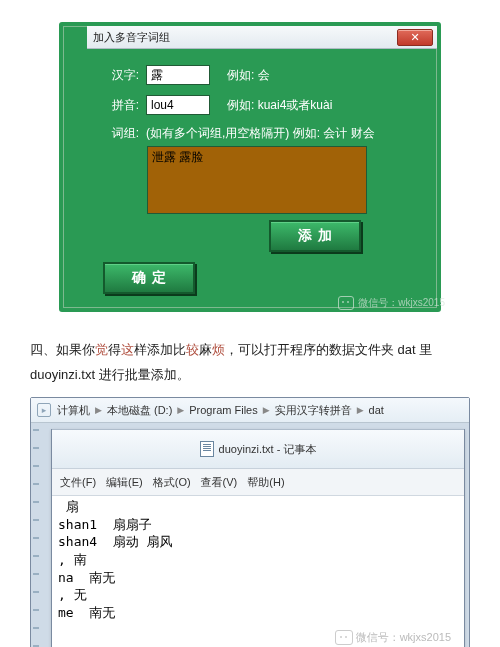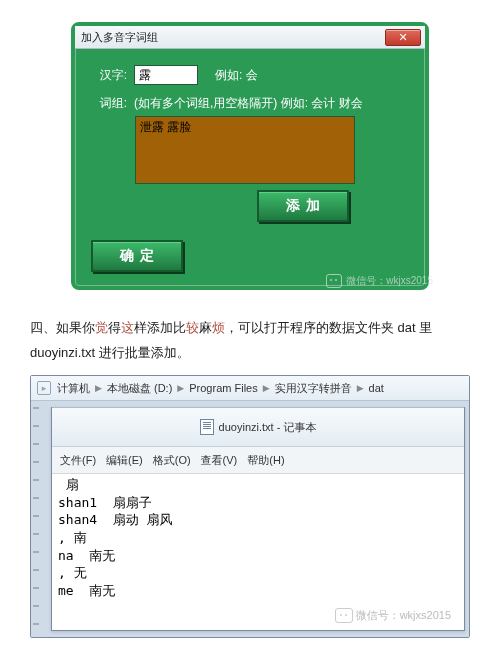--- a/index.html
+++ b/index.html
@@ -12,23 +12,24 @@
     color: #333;
   }
   .page {
     padding: 22px 30px 30px 30px;
   }
   
   .dlg1 {
     width: 350px;
     margin: 0 auto 26px auto;
     border: 4px solid #2a9a54;
-    border-radius: 8px;
+    border-radius: 3px;
     background: #2a9a54;
     box-shadow: 0 0 0 1px #7db98f inset;
+    padding-left: 24px;
   }
   .dlg1-titlebar {
     background: linear-gradient(#f6f9fb, #e3eaf0);
     height: 22px;
     display: flex;
     align-items: center;
     justify-content: space-between;
     padding: 0 4px 0 6px;
     border-bottom: 1px solid #b0bcc5;
   }
@@ -118,21 +119,21 @@
     display: flex;
     justify-content: flex-end;
     padding-right: 60px;
     margin-top: 6px;
     margin-bottom: 10px;
   }
   .btn-bottom-row {
     display: flex;
     justify-content: flex-start;
     gap: 32px;
-    margin-top: 18px;
+    margin-top: 10px;
   }
   .watermark {
     position: absolute;
     right: -8px;
     bottom: -2px;
     font-size: 10px;
     color: #d6e6da;
     opacity: 0.7;
     pointer-events: none;
   }
@@ -311,20 +312,25 @@
       <span class="dlg1-title">加入多音字词组</span>
       <div class="close-btn">
         <span>✕</span>
       </div>
     </div>
     <div class="dlg1-body">
       <div class="form-row">
         <span class="form-label">汉字:</span>
         <input class="short-input" value="露" style="">
         <span class="hint">例如: 会</span>
+      </div>
+      <div class="form-row">
+        <span class="form-label">拼音:</span>
+        <input class="short-input" value="lou4" style="">
+        <span class="hint">例如: kuai4或者kuài</span>
       </div>
       <div class="form-row cizu-label-row">
         <span class="form-label">词组:</span>
         <span class="hint" style="margin-left:0">(如有多个词组,用空格隔开) 例如: 会计 财会</span>
       </div>
       <textarea class="textarea" style="">泄露 露脸</textarea>
       <div class="btn-add-row">
         <div class="btn3d">添加</div>
       </div>
       <div class="btn-bottom-row">

